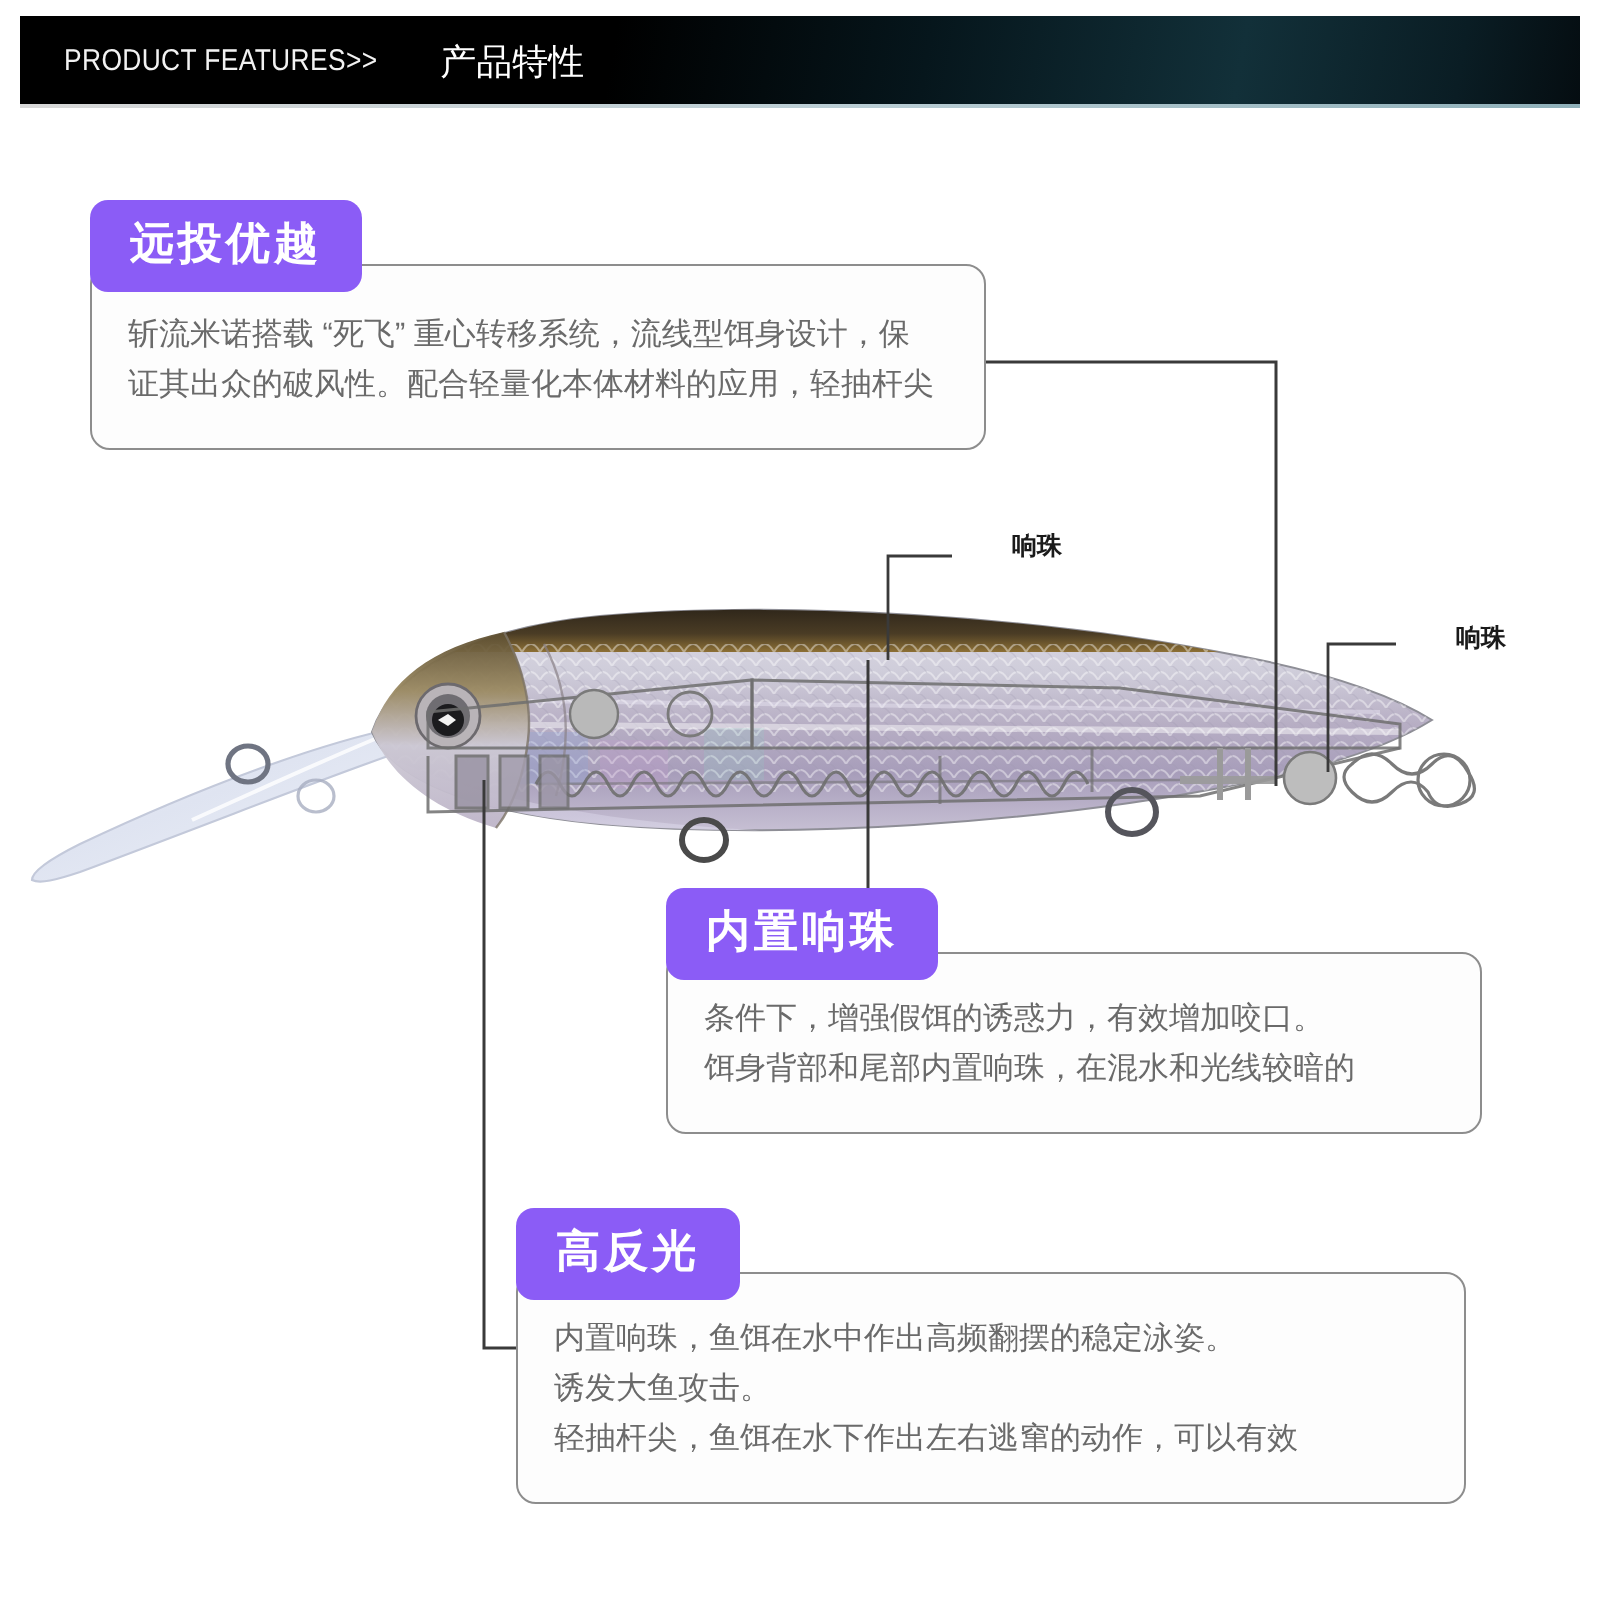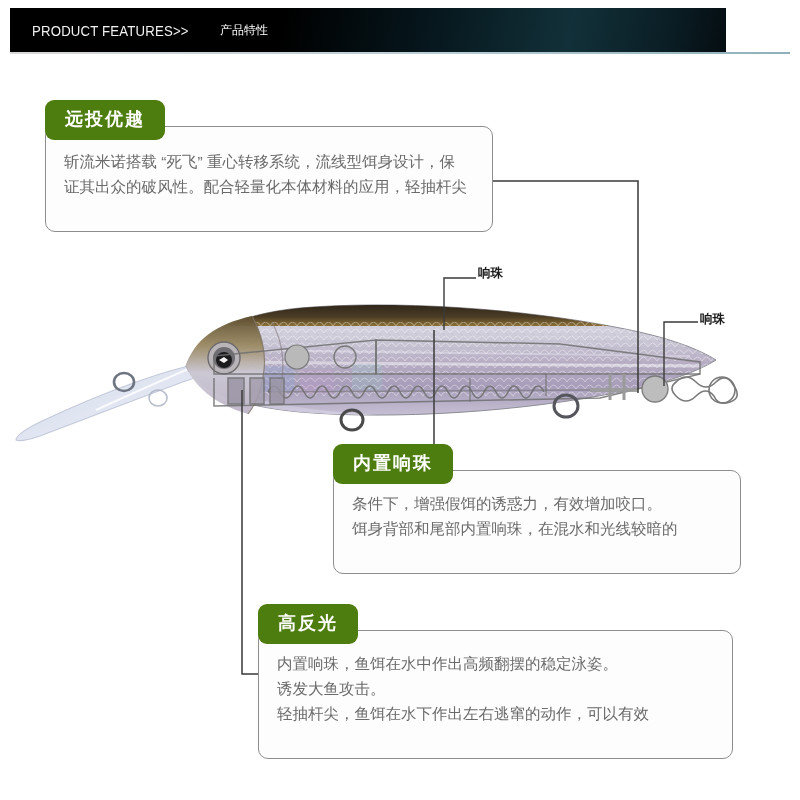--- a/index.html
+++ b/index.html
@@ -6,65 +6,65 @@
   body{
     width:800px;height:800px;
     background:#ffffff;
     font-family:"Liberation Sans","DejaVu Sans",sans-serif;
     overflow:hidden;position:relative;
   }
   #root{position:absolute;inset:0;width:800px;height:800px;}
 
   
   .header{
-    position:absolute;left:10px;top:8px;width:716px;height:45px;
+    position:absolute;left:10px;top:8px;width:780px;height:45px;
     background:linear-gradient(100deg,#000000 0%,#000000 38%,#06161c 58%,#123039 78%,#0a1d24 92%,#050d11 100%);
     display:flex;align-items:center;
     box-shadow:0 1px 0 #9fb6bd;
   }
   .header-underline{
     position:absolute;left:10px;top:52px;width:780px;height:2px;
     background:linear-gradient(90deg,#d8d8d8 0%,#b9cdd4 55%,#8fb0b9 100%);
   }
   .hdr-en{
     color:#f2f2f2;font-size:15px;letter-spacing:.2px;
     margin-left:22px;font-weight:400;
     transform:scaleX(.88);transform-origin:left center;white-space:nowrap;
   }
   .hdr-cn{
-    color:#ffffff;font-size:12px;margin-left:10px;font-weight:400;white-space:nowrap;
+    color:#ffffff;font-size:18px;margin-left:10px;font-weight:400;white-space:nowrap;
   }
 
   
   .callout{position:absolute;}
   .callout .tab{
     position:relative;display:inline-block;
-    background:#4d7c0f;color:#ffffff;
-    font-size:18px;font-weight:700;letter-spacing:2px;
+    background:#8b5cf6;color:#ffffff;
+    font-size:22px;font-weight:700;letter-spacing:2px;
     padding:7px 20px 9px 20px;
     border-radius:9px 9px 9px 9px;
     z-index:3;white-space:nowrap;
   }
   .callout .body{
     position:relative;margin-top:-14px;
     background:#fdfdfd;border:1.4px solid #8d8d8d;border-radius:10px;
-    padding:20px 18px 32px 18px;
+    padding:20px 18px 19px 18px;
     color:#6a6a6a;font-size:15.5px;line-height:1.62;
     z-index:1;
   }
   .callout .body p{margin:0;white-space:nowrap;}
 
   #callout-1{left:45px;top:100px;width:448px;}
   #callout-1 .body{padding-top:22px;}
   #callout-2{left:333px;top:444px;width:408px;}
   #callout-3{left:258px;top:604px;width:475px;}
 
   
   .leader-label{
-    position:absolute;color:#1a1a1a;font-size:12.5px;font-weight:700;white-space:nowrap;
+    position:absolute;color:#1a1a1a;font-size:12.5px;font-weight:700;white-space:nowrap;margin-left:28px;
   }
 
   
   #lure{position:absolute;left:0px;top:270px;width:780px;height:180px;}
 </style>
 </head>
 <body>
 
 <div id="root">
 

